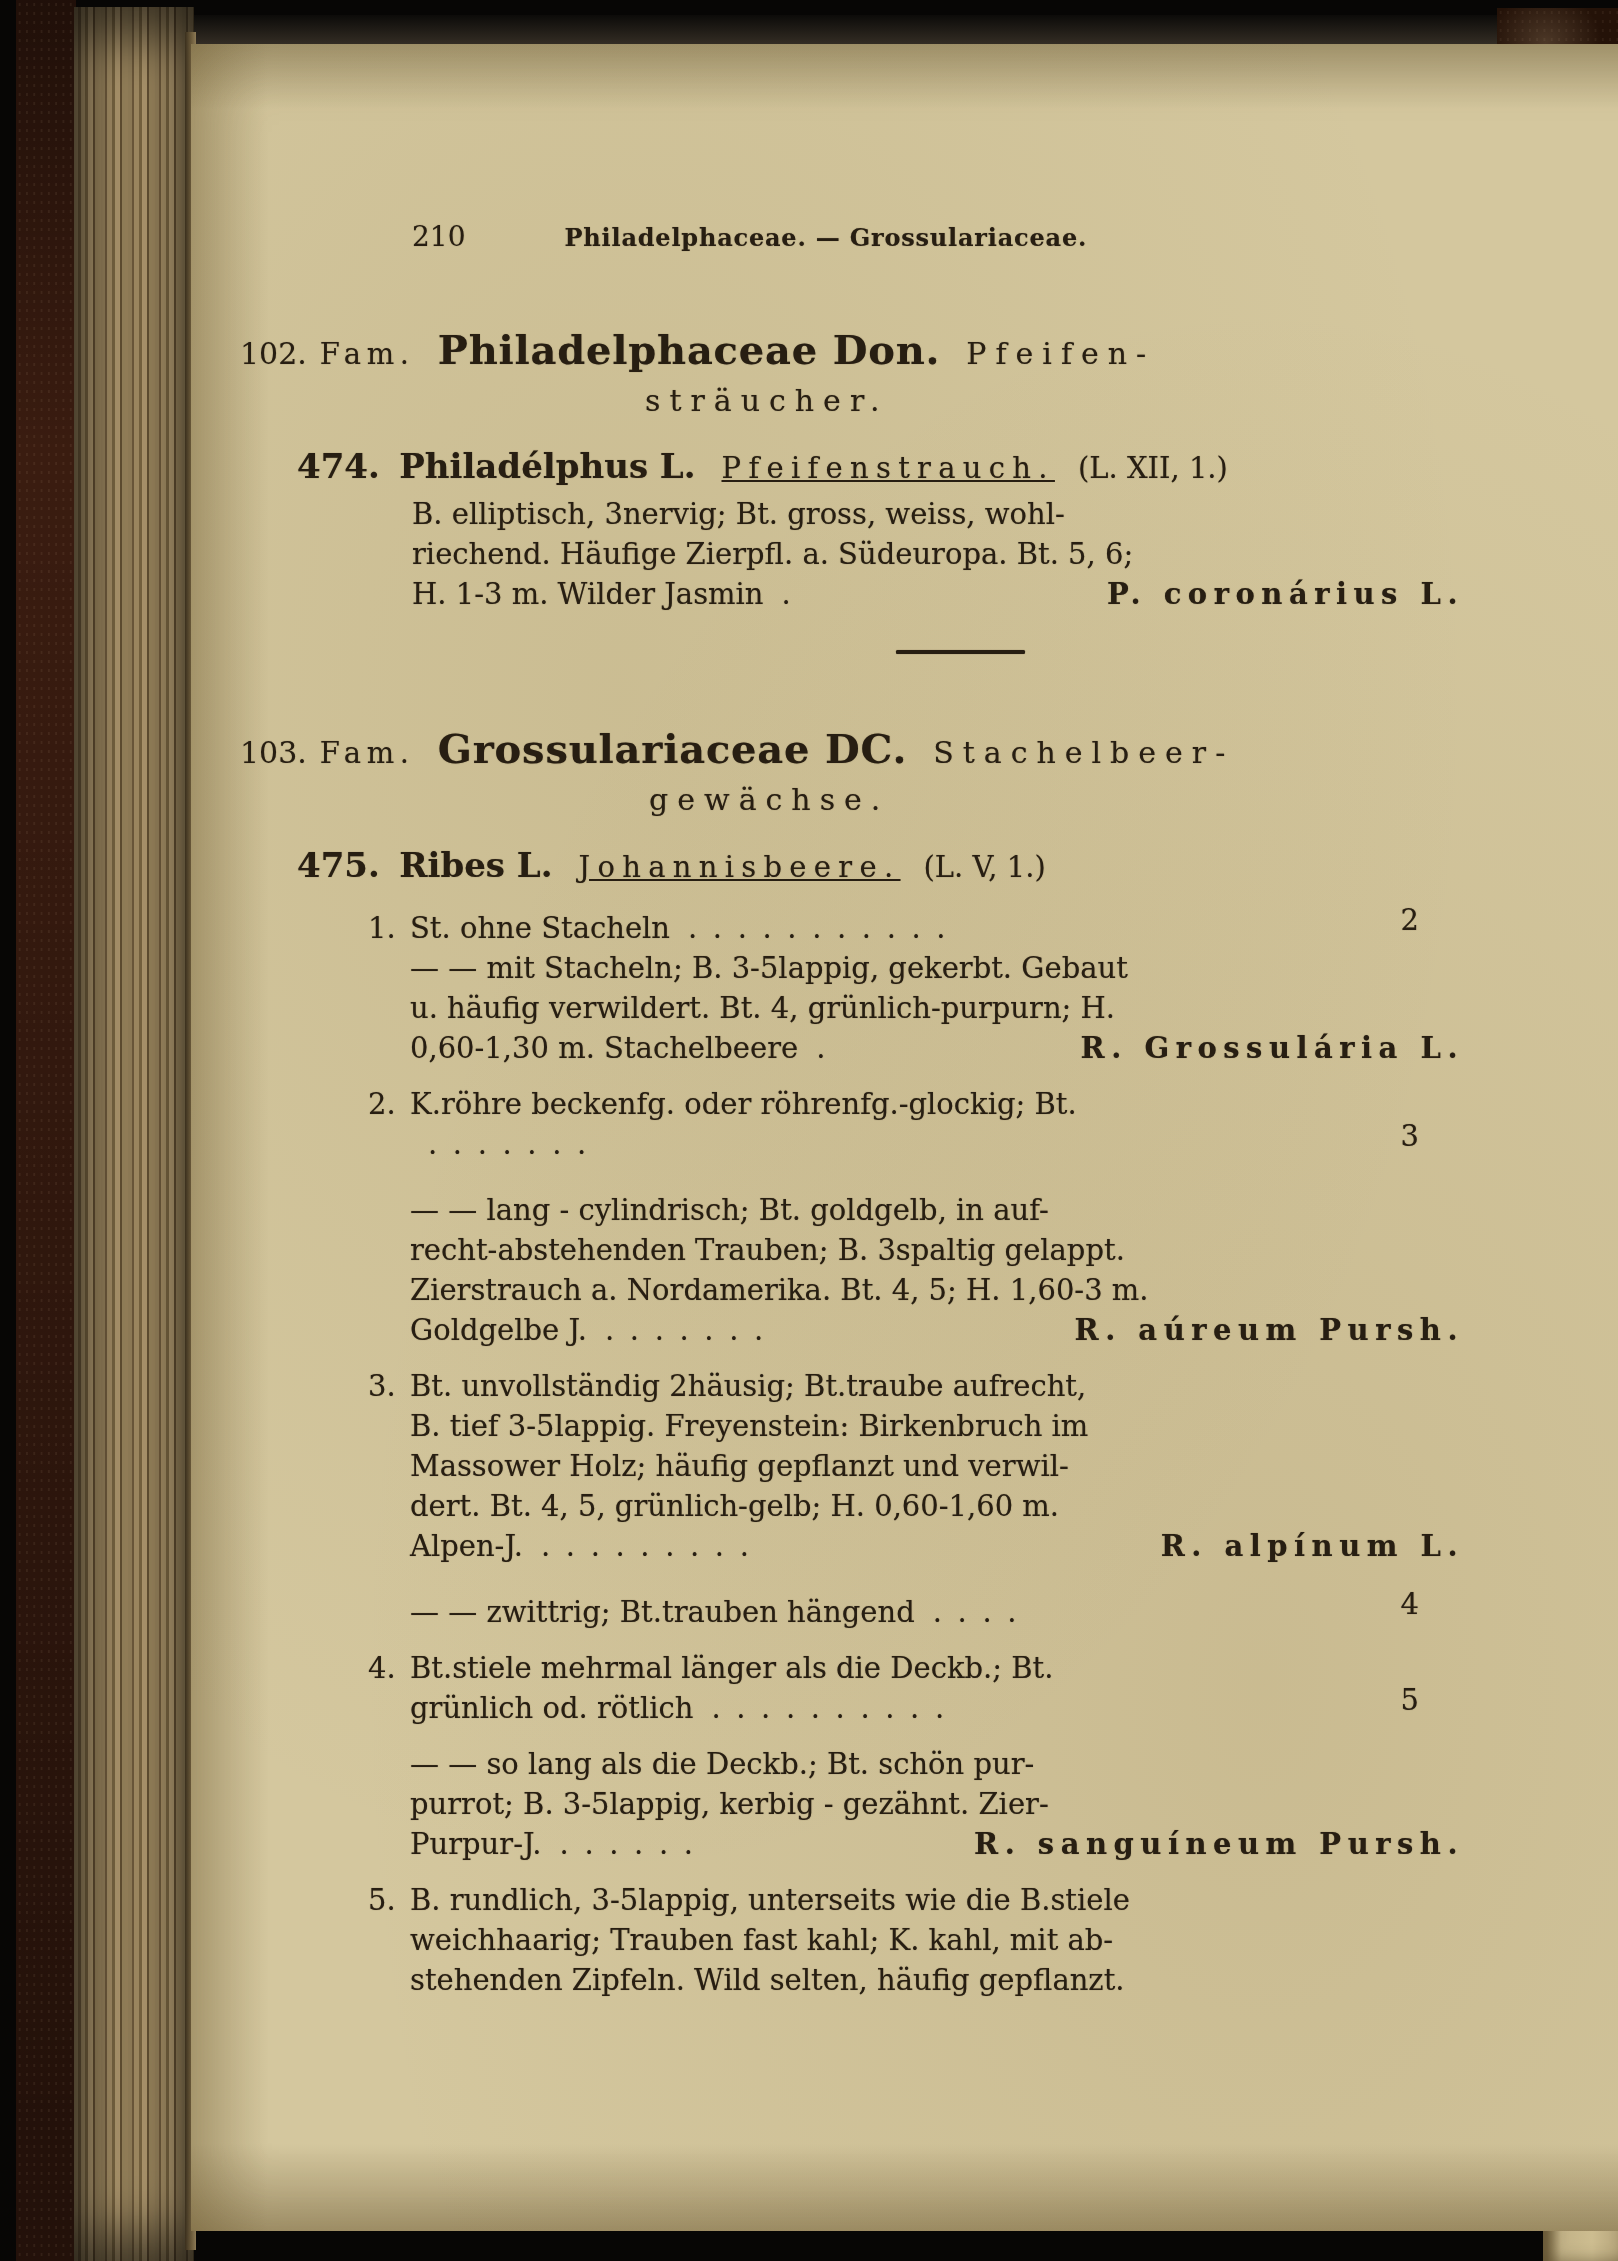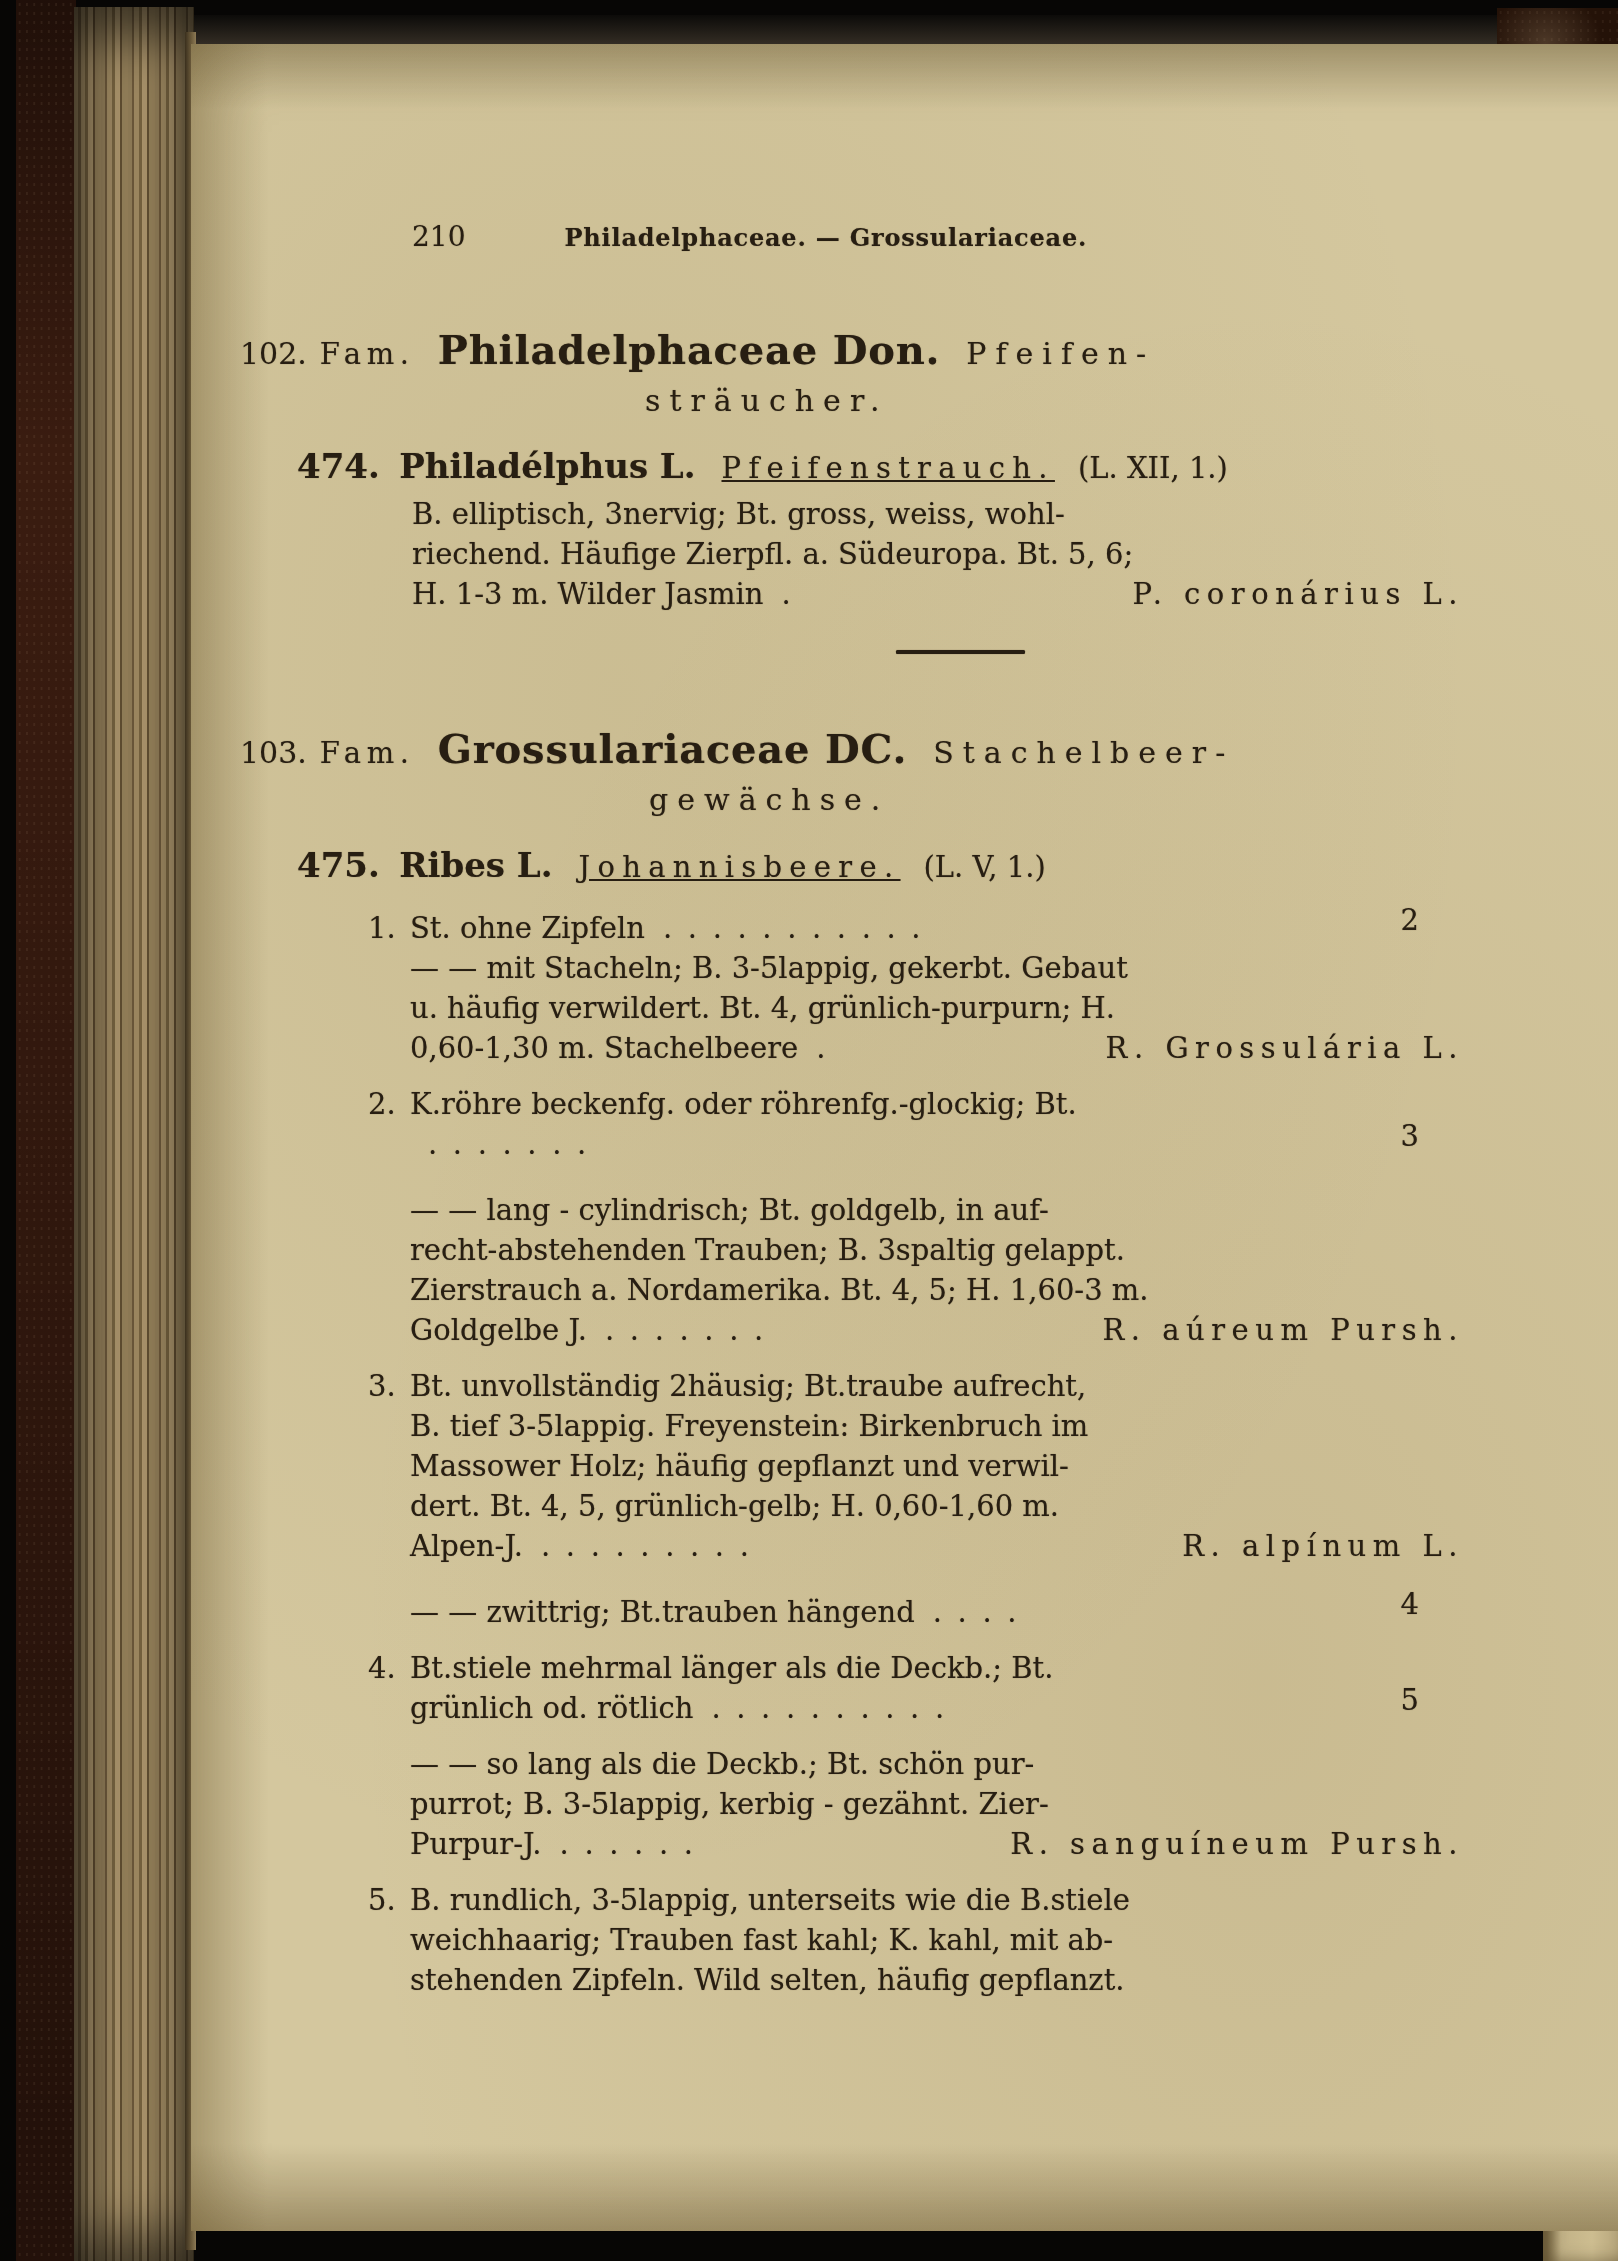--- a/index.html
+++ b/index.html
@@ -58,21 +58,21 @@
   .entryrow{margin-left:57px;margin-top:24px;}
   .enum{font-size:34px;font-weight:bold;}
   .egenus{font-size:34px;font-weight:bold;margin-left:19.4px;}
   .ede{font-size:29px;letter-spacing:7.3px;margin-left:26px;white-space:nowrap;text-decoration:underline;}
   .eref{font-size:29px;margin-left:23px;white-space:nowrap;}
 
   .para{margin-left:172px;margin-top:8px;line-height:40px;}
   .pline{white-space:nowrap;}
   .spl{display:flex;align-items:baseline;}
   .dots{margin-left:18px;white-space:nowrap;letter-spacing:3.2px;}
-  .species{margin-left:auto;letter-spacing:6.5px;white-space:nowrap;}
+  .species{margin-left:auto;letter-spacing:6.5px;white-space:nowrap;font-weight:bold;}
 
   .divider{margin-left:656px;margin-top:36px;width:129px;height:4.9px;background:#271e12;
            border-radius:1.6px;box-shadow:0 0 0.8px rgba(45,32,14,.8);}
 
   .h103{margin-top:71px;text-align:center;}
   .key{margin-top:23px;}
   .kl{position:relative;padding-left:170px;line-height:40px;}
   .knum{position:absolute;left:128px;}
   .lead{display:flex;align-items:baseline;padding-right:45px;}
   .ltext{white-space:nowrap;}
@@ -137,21 +137,21 @@
         <span class="enum">475.</span>
         <span class="egenus">Ribes L.</span>
         <span class="ede">Johannisbeere.</span>
         <span class="eref">(L. V, 1.)</span>
       </div>
 
       <div class="key">
 
         <div class="kl lead">
           <span class="knum">1.</span>
-          <span class="ltext">St. ohne Zipfeln</span>
+          <span class="ltext">St. ohne Stacheln</span>
           <span class="dots">. . . . . . . . . . .</span>
           <span class="tnum">2</span>
         </div>
         <div class="kl pline">— — mit Stacheln; B. 3-5lappig, gekerbt.  Gebaut</div>
         <div class="kl pline">u. häufig verwildert.  Bt. 4, grünlich-purpurn; H.</div>
         <div class="kl spl">
           <span class="ltext">0,60-1,30 m.  Stachelbeere</span>
           <span class="dots">.</span>
           <span class="species">R. Grossulária L.</span>
         </div>

